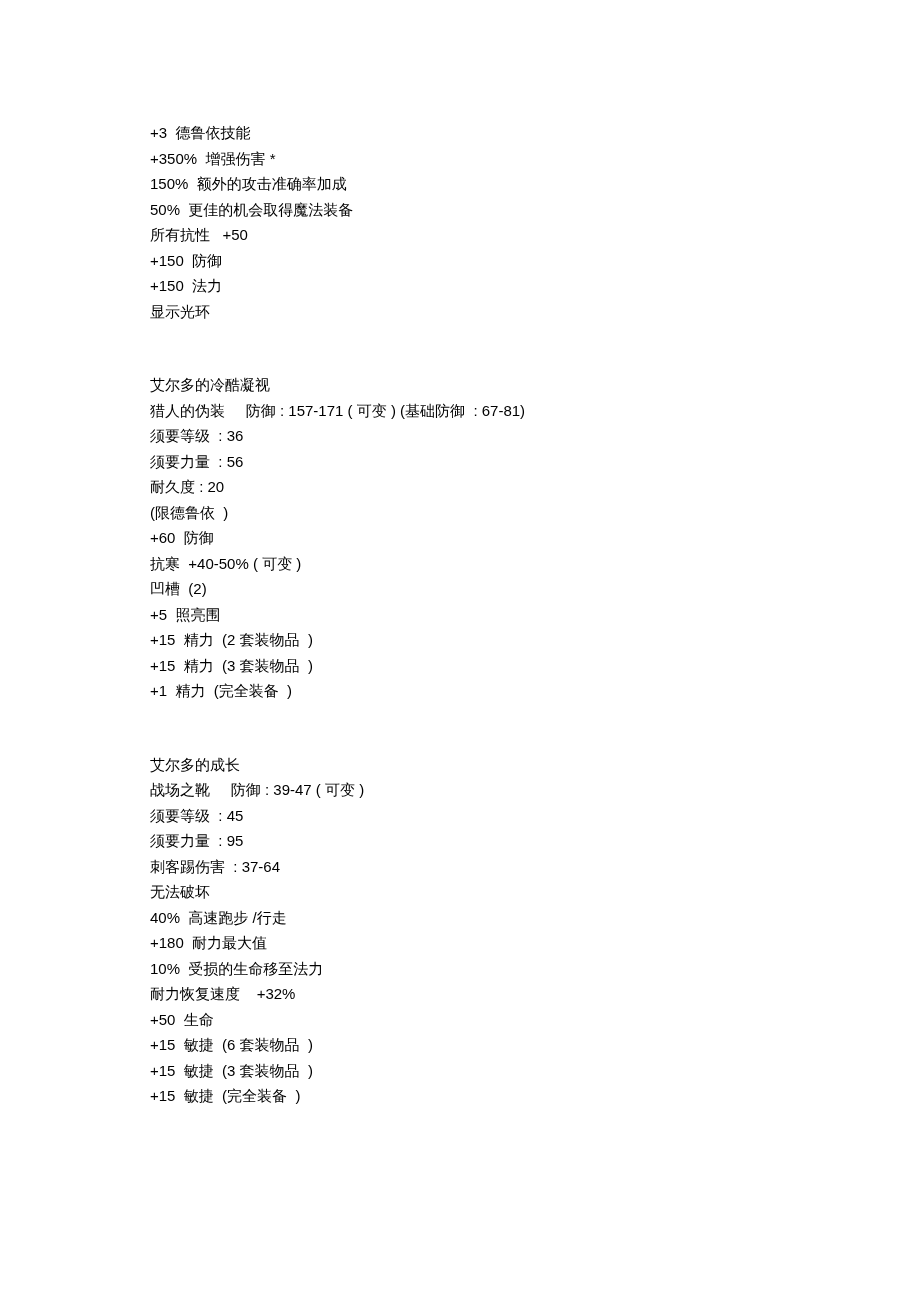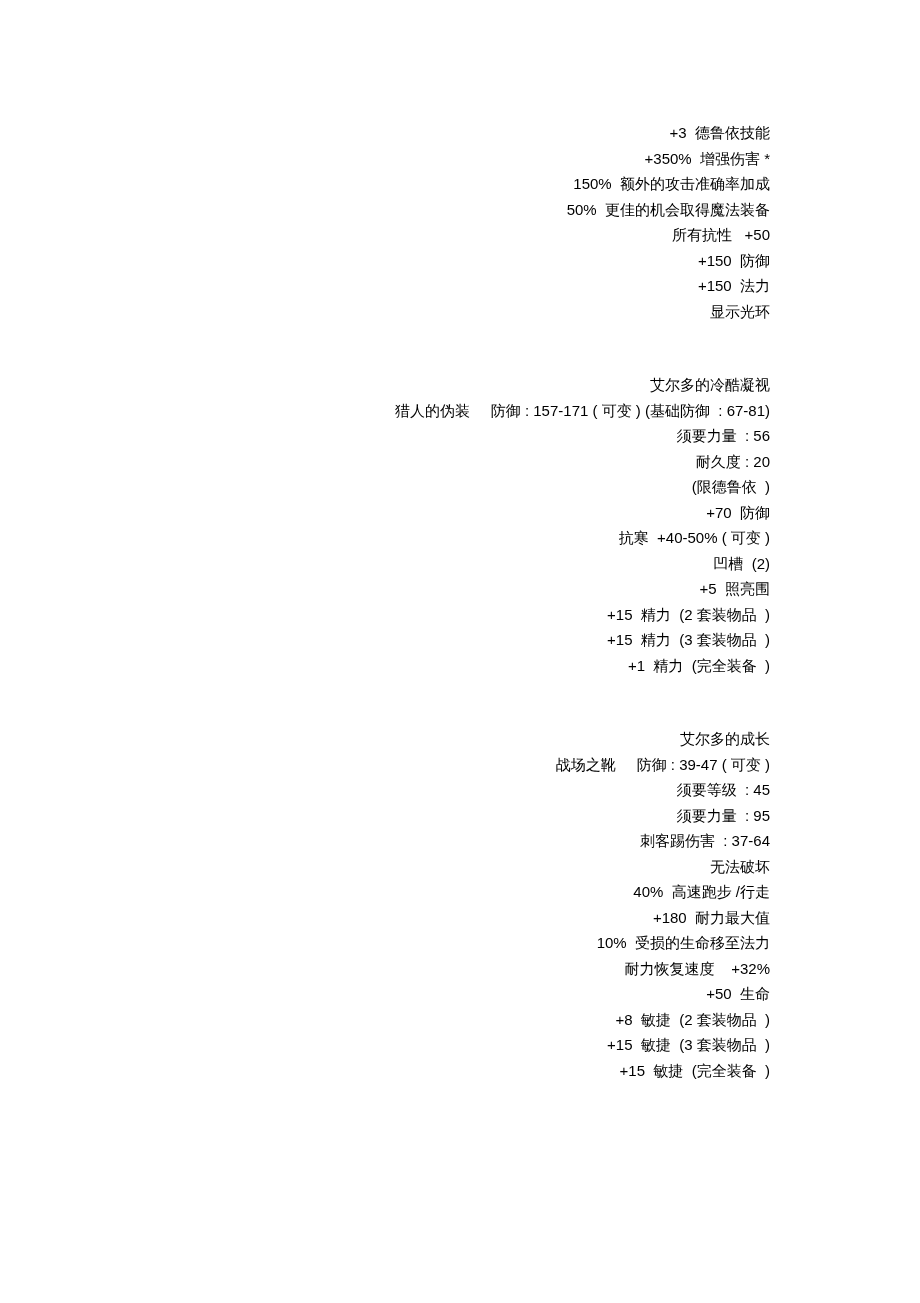--- a/index.html
+++ b/index.html
@@ -11,21 +11,20 @@
     line-height: 1.7;
   }
   .page {
     width: 920px;
     min-height: 1303px;
     box-sizing: border-box;
     padding: 120px 150px 80px 150px;
   }
   .block {
     margin-bottom: 48px;
-    text-align: right;
   }
   .stat-line {
     white-space: pre;
   }
 </style>
 </head>
 <body>
 
 <div class="page">
 
@@ -36,42 +35,43 @@
     <div class="stat-line">50%  更佳的机会取得魔法装备</div>
     <div class="stat-line">所有抗性   +50</div>
     <div class="stat-line">+150  防御</div>
     <div class="stat-line">+150  法力</div>
     <div class="stat-line">显示光环</div>
   </div>
 
   <div class="block">
     <div class="stat-line">艾尔多的冷酷凝视</div>
     <div class="stat-line">猎人的伪装     防御 : 157-171 ( 可变 ) (基础防御  : 67-81)</div>
+    <div class="stat-line">须要等级  : 36</div>
     <div class="stat-line">须要力量  : 56</div>
     <div class="stat-line">耐久度 : 20</div>
     <div class="stat-line">(限德鲁依  )</div>
-    <div class="stat-line">+70  防御</div>
+    <div class="stat-line">+60  防御</div>
     <div class="stat-line">抗寒  +40-50% ( 可变 )</div>
     <div class="stat-line">凹槽  (2)</div>
     <div class="stat-line">+5  照亮围</div>
     <div class="stat-line">+15  精力  (2 套装物品  )</div>
     <div class="stat-line">+15  精力  (3 套装物品  )</div>
     <div class="stat-line">+1  精力  (完全装备  )</div>
   </div>
 
   <div class="block">
     <div class="stat-line">艾尔多的成长</div>
     <div class="stat-line">战场之靴     防御 : 39-47 ( 可变 )</div>
     <div class="stat-line">须要等级  : 45</div>
     <div class="stat-line">须要力量  : 95</div>
     <div class="stat-line">刺客踢伤害  : 37-64</div>
     <div class="stat-line">无法破坏</div>
     <div class="stat-line">40%  高速跑步 /行走</div>
     <div class="stat-line">+180  耐力最大值</div>
     <div class="stat-line">10%  受损的生命移至法力</div>
     <div class="stat-line">耐力恢复速度    +32%</div>
     <div class="stat-line">+50  生命</div>
-    <div class="stat-line">+8  敏捷  (2 套装物品  )</div>
+    <div class="stat-line">+15  敏捷  (6 套装物品  )</div>
     <div class="stat-line">+15  敏捷  (3 套装物品  )</div>
     <div class="stat-line">+15  敏捷  (完全装备  )</div>
   </div>
 
 </div>
 
 </body></html>

